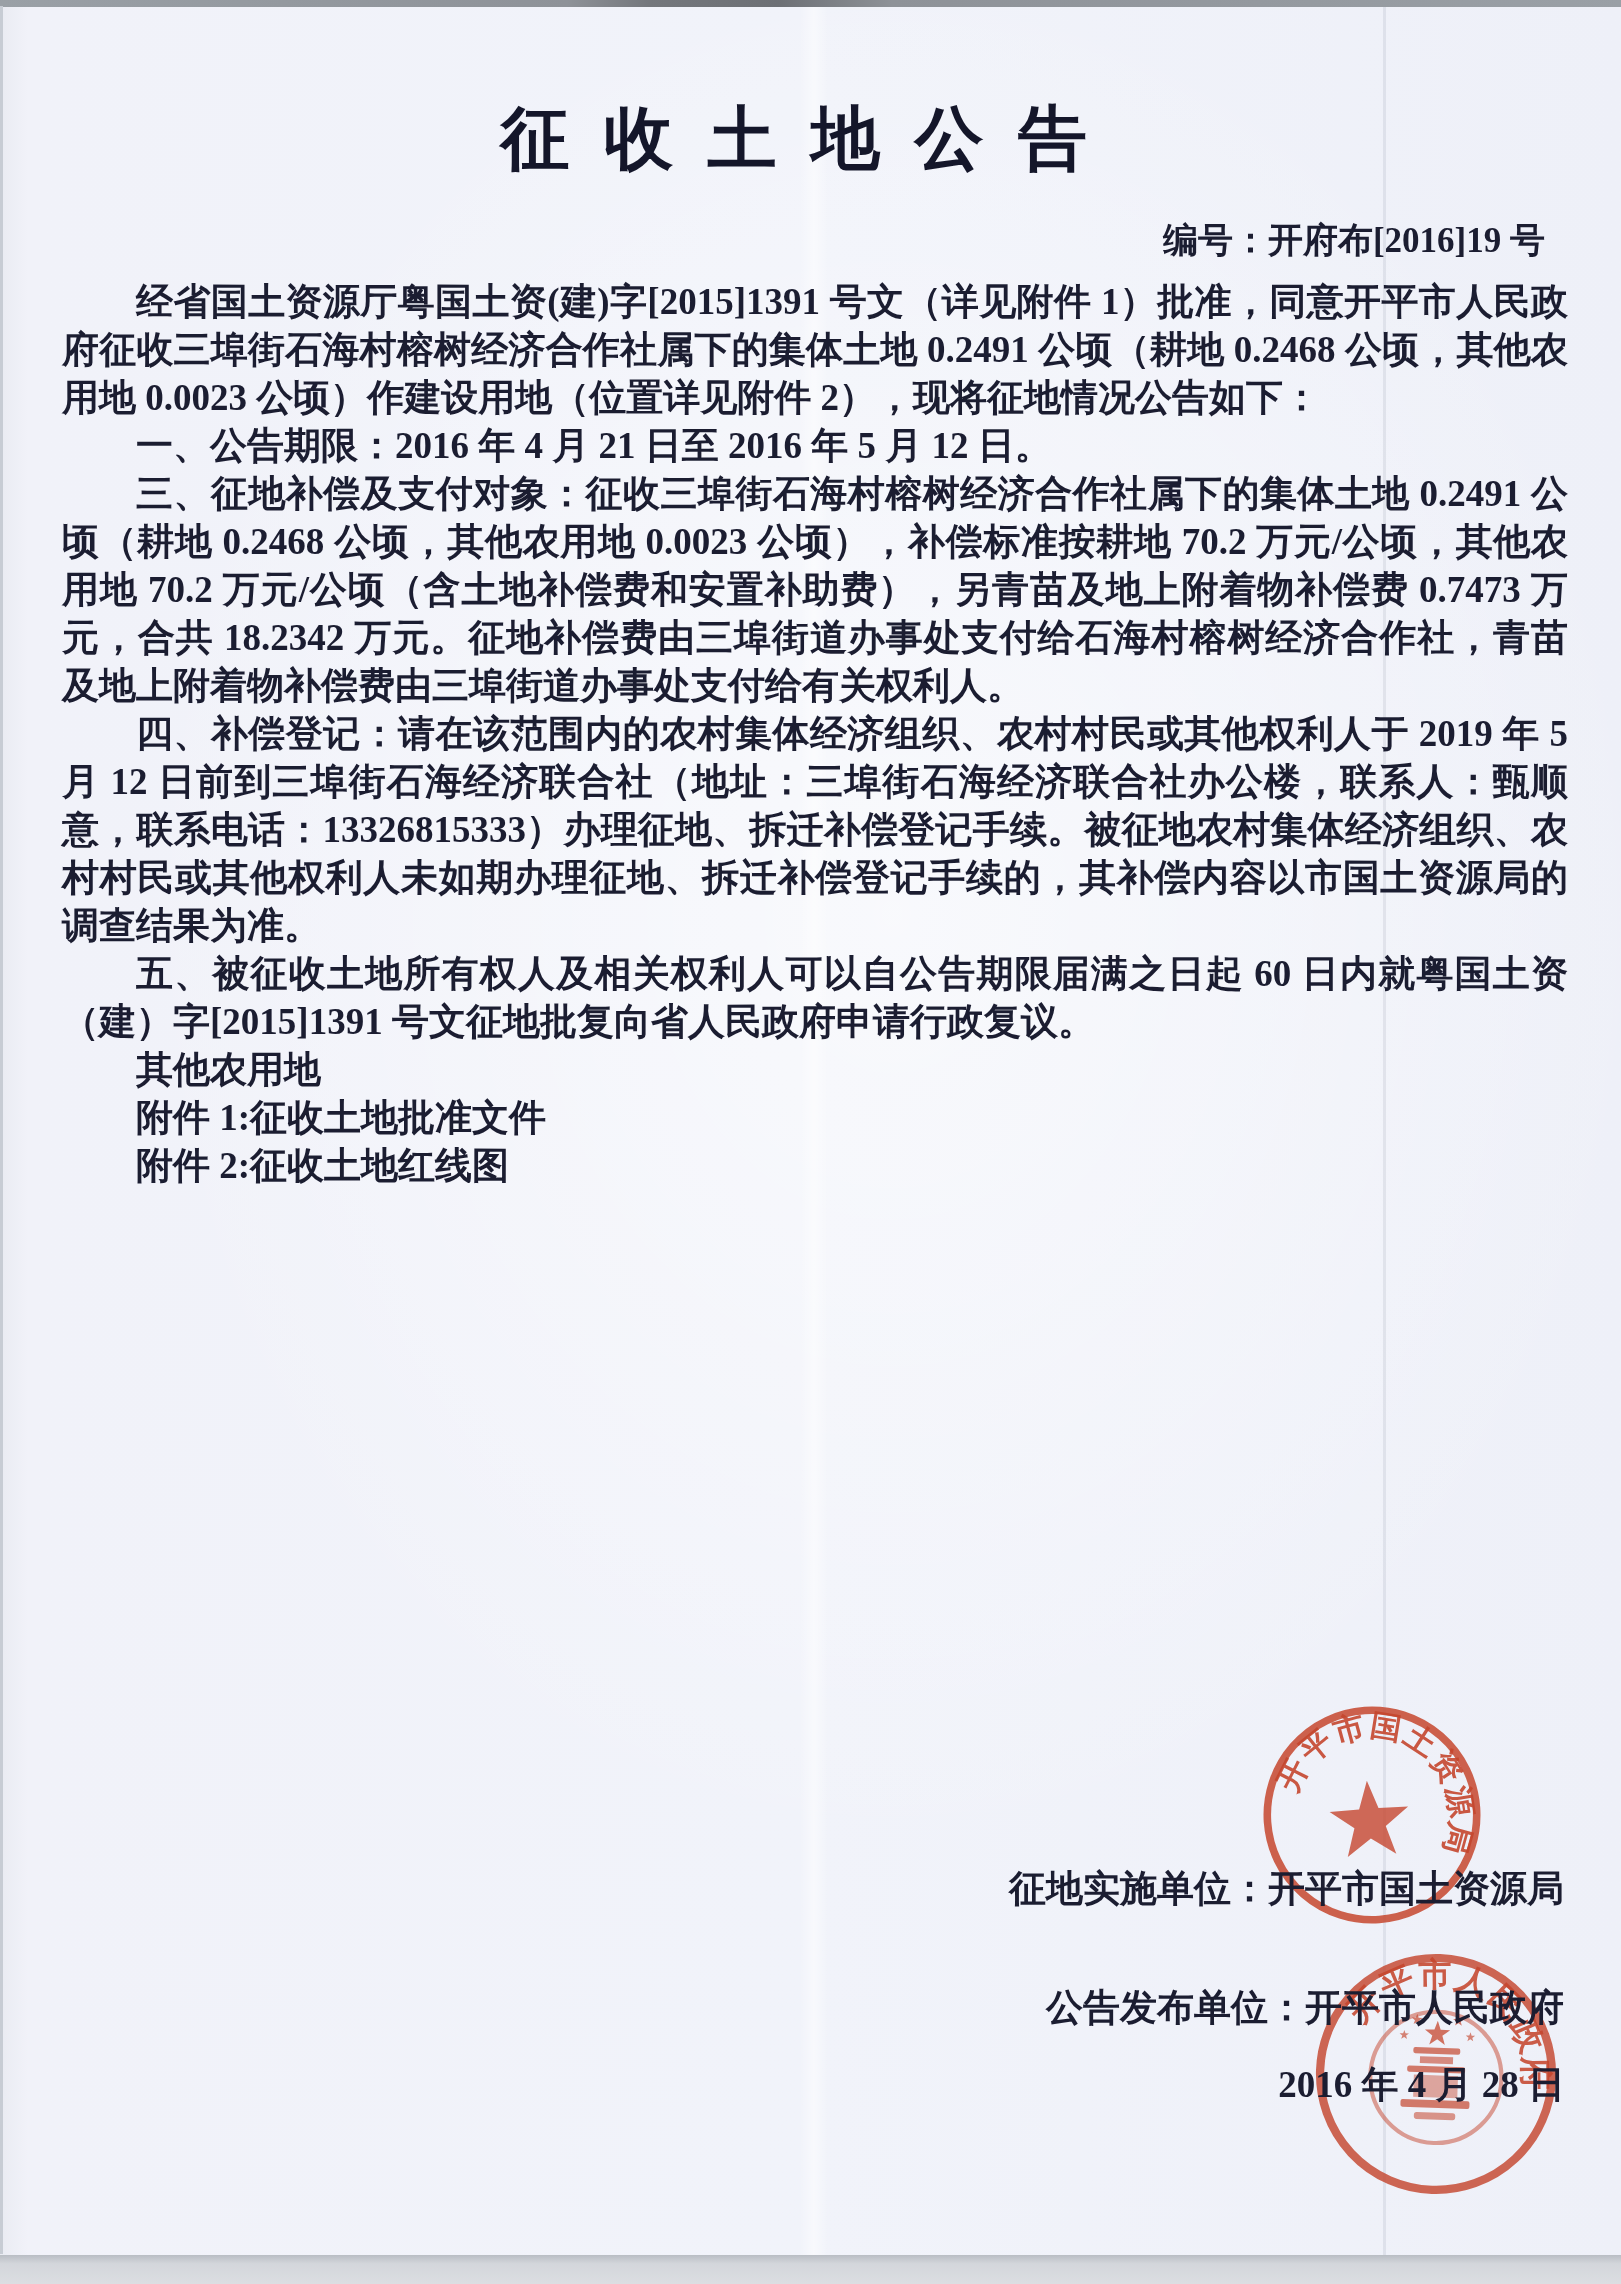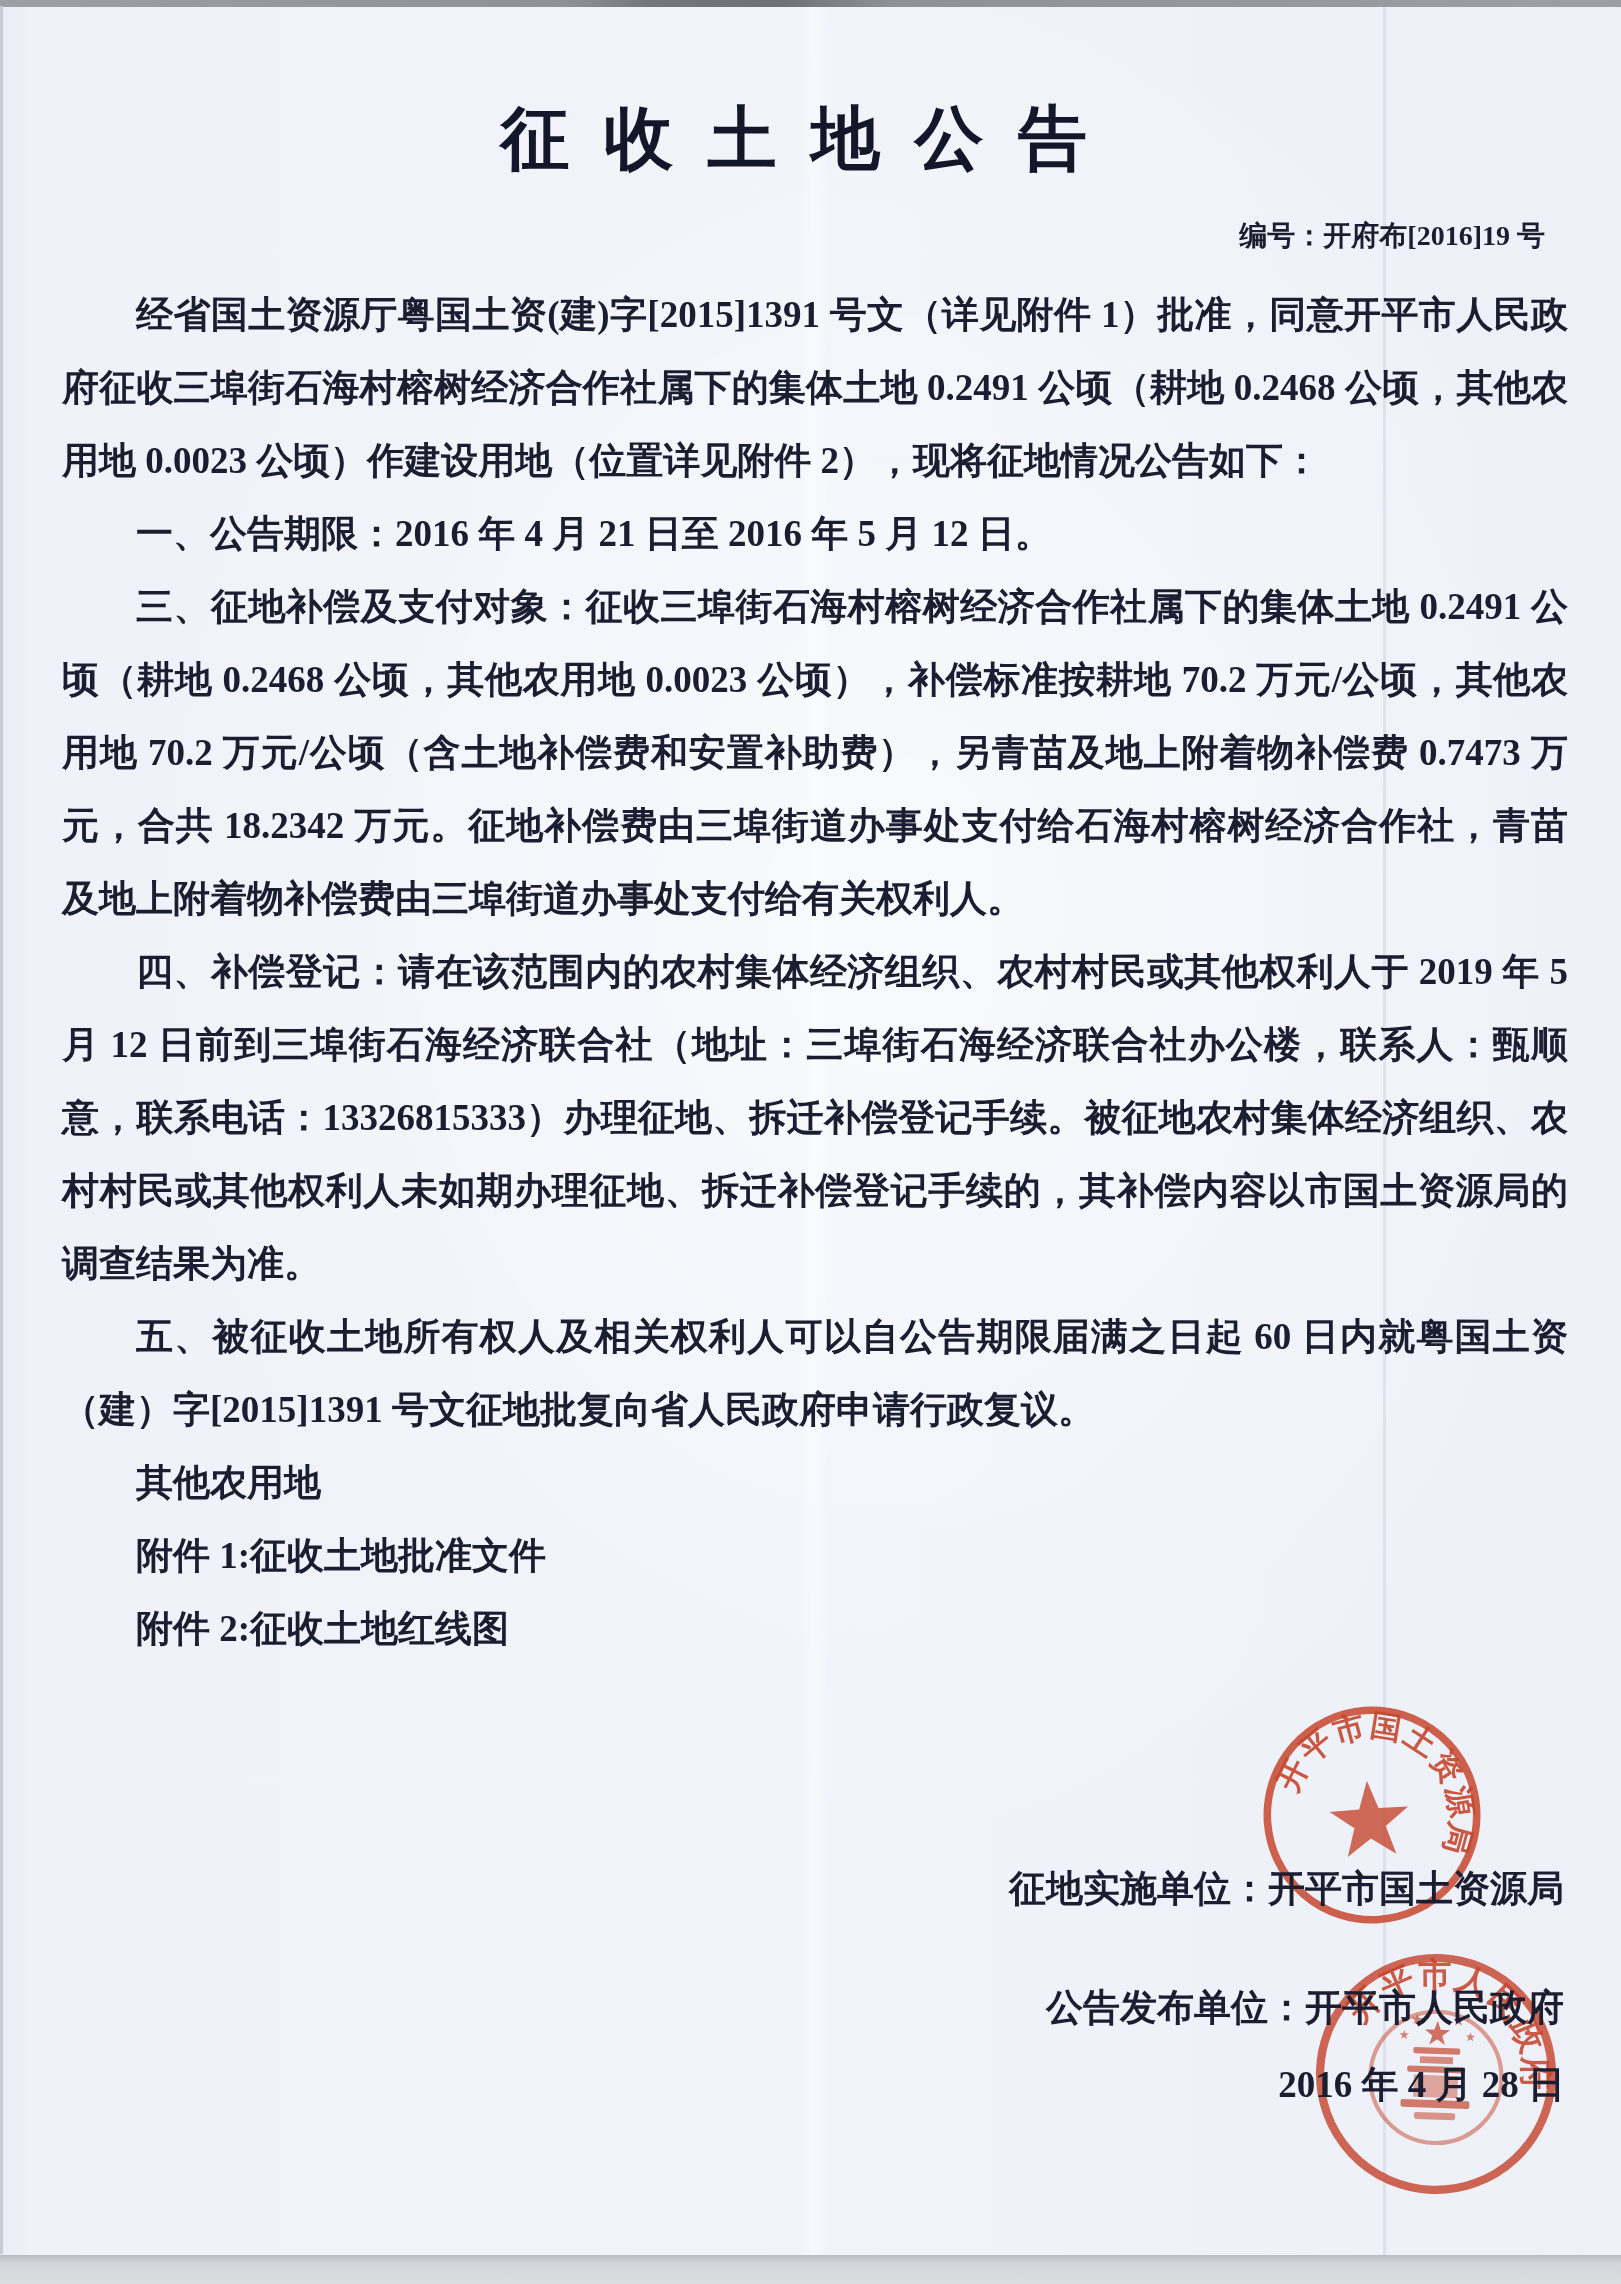--- a/index.html
+++ b/index.html
@@ -21,25 +21,25 @@
   .fold-streak{position:absolute;top:6.9px;height:2248px;pointer-events:none;}
   .streak-a{left:1383px;width:3.4px;background:rgba(135,140,160,.16);}
   .streak-b{left:800px;width:27.6px;background:linear-gradient(90deg,rgba(255,255,255,0),rgba(255,255,255,.5),rgba(255,255,255,0));}
   .page-title{
     position:absolute;top:102px;left:0;width:100%;z-index:2;margin:0;
     text-align:center;font-size:69px;font-weight:bold;line-height:1.1;
     letter-spacing:.5em;color:#14162a;
   }
   .doc-number{
     position:absolute;top:217px;right:77px;z-index:2;
-    font-size:28px;font-weight:bold;color:#1b1d31;
+    font-size:35px;font-weight:bold;color:#1b1d31;
   }
   .body-text{
     position:absolute;top:278px;left:62px;right:54px;z-index:2;
-    font-size:37px;font-weight:bold;line-height:73px;
+    font-size:37px;font-weight:bold;line-height:48px;
     text-align:justify;color:#1b1d31;
   }
   .body-text p{margin:0;text-indent:2em;}
   .footer-line{
     position:absolute;right:58px;z-index:2;
     font-size:37px;font-weight:bold;color:#1b1d31;line-height:1;
   }
   .fl-implement{top:1870px;}
   .fl-issue{top:1981px;margin-top:8px;}
   .fl-date{top:2066px;right:57px;}

